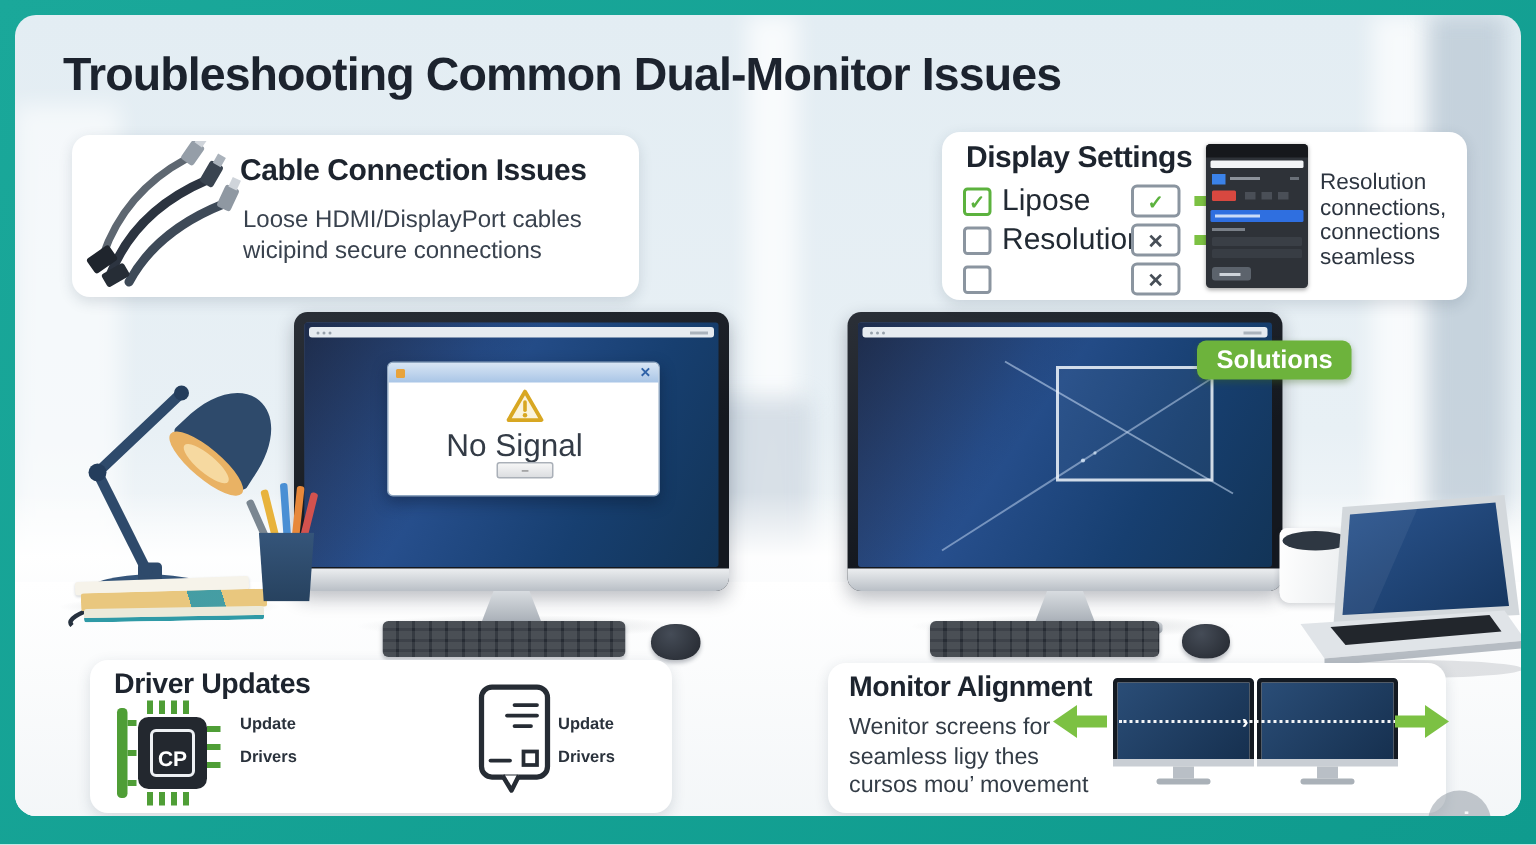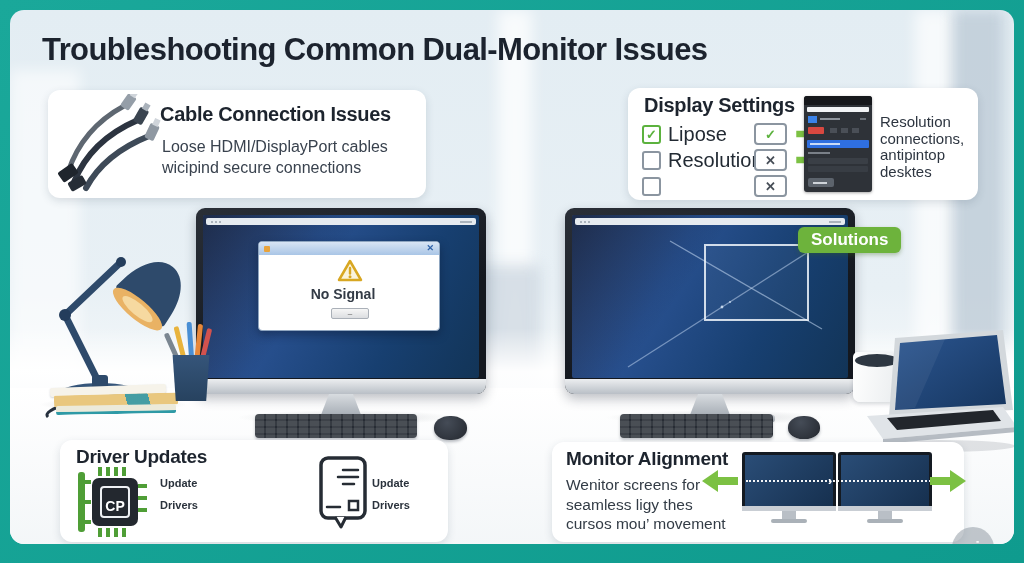--- a/index.html
+++ b/index.html
@@ -43,21 +43,21 @@
   .mon-neck{position:absolute;background:linear-gradient(#d8dce0,#a6adb5);clip-path:polygon(30% 0,70% 0,84% 100%,16% 100%)}
   .mon-base{position:absolute;background:linear-gradient(#d4d8dc,#9fa6ae);border-radius:6px/3px}
   .keyboard{position:absolute;background:#272c34;border-radius:4px;box-shadow:0 2px 3px rgba(30,40,55,.25);
       background-image:repeating-linear-gradient(90deg,rgba(255,255,255,.10) 0 9px,rgba(0,0,0,0) 9px 11px),repeating-linear-gradient(180deg,rgba(255,255,255,.07) 0 5px,rgba(0,0,0,0) 5px 7px)}
   .mouse{position:absolute;background:radial-gradient(circle at 40% 28%,#454c57,#23272e);border-radius:48% 48% 46% 46%;box-shadow:0 2px 3px rgba(30,40,55,.3)}
   
   .dialog{position:absolute;background:#fff;border:1px solid #8fa6c0;border-radius:4px;box-shadow:0 4px 10px rgba(10,20,40,.4)}
   .dialog-titlebar{height:13px;background:linear-gradient(#d8e5f4,#a9c5e6);display:flex;align-items:center;justify-content:space-between;padding:0 5px;border-radius:3px 3px 0 0}
   .dialog-icon{width:6px;height:6px;background:#e8a33c;border-radius:1px}
   .dialog-close{font-size:9px;color:#2f62a8;font-weight:bold;line-height:1}
-  .dialog-text{position:absolute;left:0;right:12px;top:44px;text-align:center;font-size:14px;font-weight:700;color:#333b46}
+  .dialog-text{position:absolute;left:0;right:12px;top:44px;text-align:center;font-size:21px;font-weight:400;color:#333b46}
   .dialog-btn{position:absolute;left:72px;top:66px;width:38px;height:11px;background:linear-gradient(#f6f6f6,#dcdee1);border:1px solid #aab0b8;border-radius:2px;font-size:8px;color:#555;text-align:center;line-height:9px}
   
   .badge{position:absolute;background:#6db33c;color:#fff;font-size:17px;font-weight:700;padding:3px 13px;border-radius:6px;box-shadow:0 2px 4px rgba(60,100,30,.35)}
   .wm{position:absolute;width:42px;height:42px;border-radius:50%;background:rgba(148,157,165,.55);display:flex;align-items:center;justify-content:center;font-size:17px;font-weight:700;color:rgba(255,255,255,.85)}
   
   .upd{position:absolute;font-size:11px;line-height:22px;font-weight:600;color:#2a323c}
   
   .am-mon{position:absolute;width:94px;height:57px;border:3px solid #141a22;border-radius:3px;background:linear-gradient(135deg,#2a4d77,#16304f)}
   .am-strip{position:absolute;width:94px;height:5px;background:#c9ced4}
   .am-neck{position:absolute;width:14px;height:8px;background:#b9bfc6}
@@ -267,22 +267,22 @@
       <div style="left:6px;top:47px;width:30px;height:2px;background:rgba(255,255,255,.75)"></div>
       <div style="left:4px;top:56px;width:22px;height:2px;background:#7a8088"></div>
       <div style="left:4px;top:62px;width:60px;height:6px;background:#3a3f46;border-radius:1px"></div>
       <div style="left:4px;top:70px;width:60px;height:6px;background:#383d44;border-radius:1px"></div>
       <div style="left:4px;top:82px;width:26px;height:9px;background:#5c636c;border-radius:2px"></div>
       <div style="left:9px;top:86px;width:14px;height:2px;background:#cfd4da"></div>
     </div>
     <div class="note">
       <div>Resolution</div>
       <div>connections,</div>
-      <div>antipintop</div>
-      <div>desktes</div>
+      <div>connections</div>
+      <div>seamless</div>
     </div>
   </div>
 
   <div class="card" style="left:50px;top:430px;width:388px;height:102px;z-index:30">
     <h2 class="abs" style="left:16px;top:6px;font-size:19px">Driver Updates</h2>
     <svg class="abs" style="left:10px;top:26px" width="82" height="72" viewBox="0 0 82 72">
       <g fill="#4f9e36">
         <rect x="8" y="6" width="7" height="60" rx="3"></rect>
         <rect x="15" y="14" width="6" height="4"></rect>
             <rect x="15" y="34" width="6" height="4"></rect>

